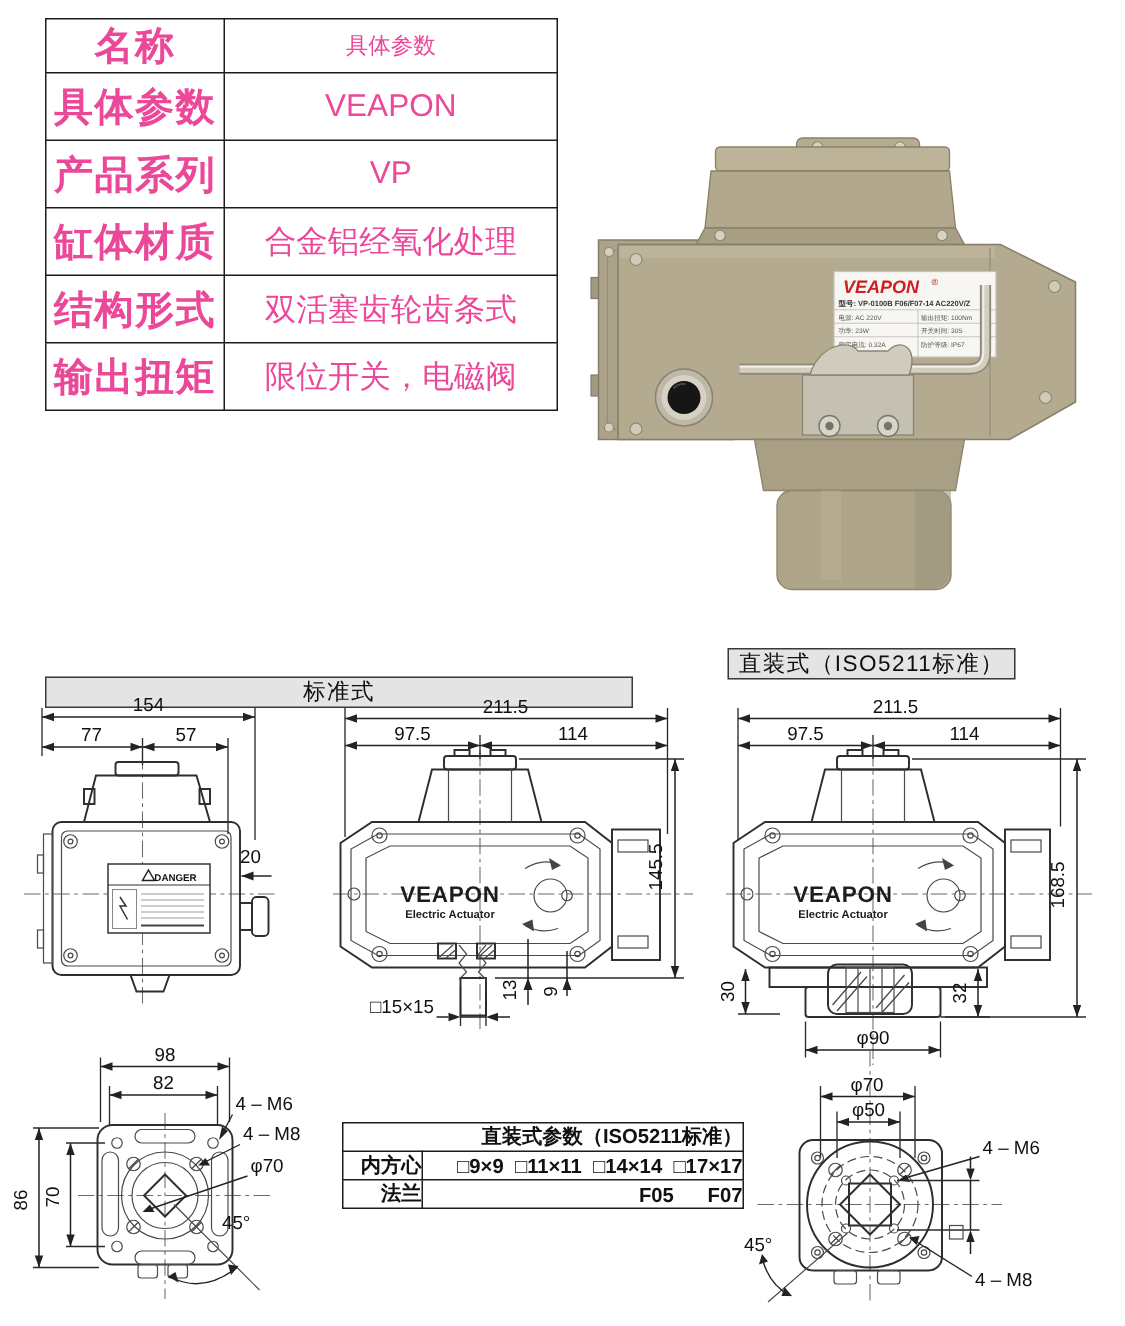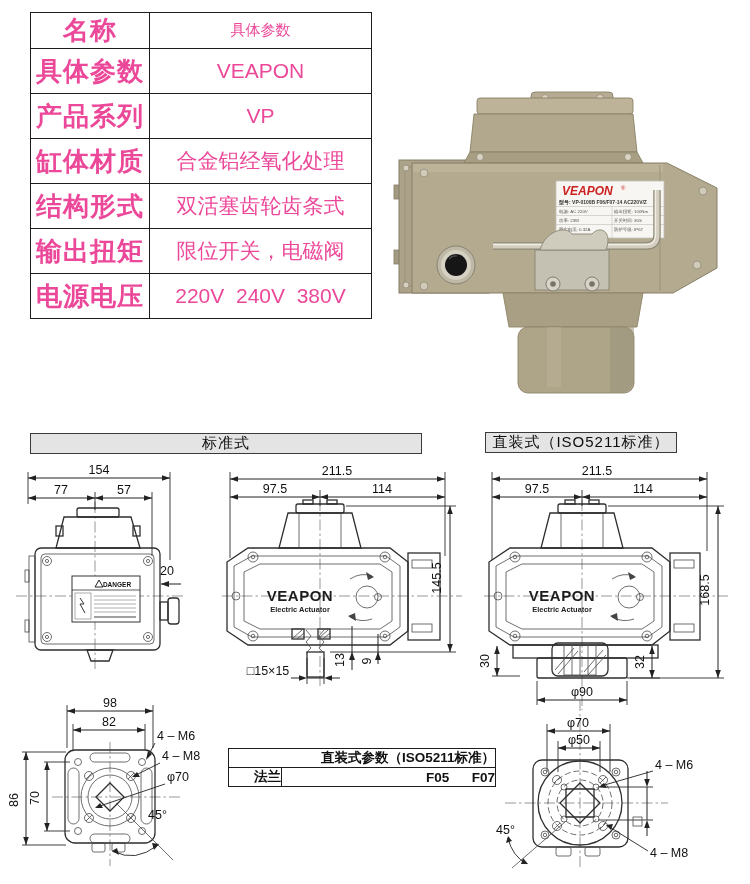--- a/index.html
+++ b/index.html
@@ -60,24 +60,20 @@
         <td class="val">合金铝经氧化处理</td>
       </tr>
   <tr>
         <td class="lab">结构形式</td>
         <td class="val">双活塞齿轮齿条式</td>
       </tr>
   <tr>
         <td class="lab">输出扭矩</td>
         <td class="val">限位开关，电磁阀</td>
       </tr>
-  <tr>
-        <td class="lab">电源电压</td>
-        <td class="val">220V  240V  380V</td>
-      </tr>
 </tbody>
   </table>
 
 <svg class="abs" style="left:378px;top:58px" width="372" height="345" viewBox="378 58 372 345">
 
   <g>
     <rect x="394" y="185" width="8" height="14" fill="#a29a81" stroke="#857d68" stroke-width="0.8"></rect>
     <rect x="394" y="250" width="8" height="14" fill="#a29a81" stroke="#857d68" stroke-width="0.8"></rect>
     <rect x="399" y="160" width="90" height="133" fill="#aba289" stroke="#857d68" stroke-width="1"></rect>
     <rect x="405" y="167" width="78" height="119" fill="none" stroke="#968d76" stroke-width="0.8"></rect>
@@ -150,21 +146,21 @@
   </g>
 
   <g>
     <circle cx="456" cy="265" r="19" fill="#beb8a7" stroke="#8a8270" stroke-width="1"></circle>
     <circle cx="456" cy="265" r="15" fill="#d6d1c2"></circle>
     <circle cx="456" cy="265" r="11" fill="#161616"></circle>
     <path d="M449,259 a9,9 0 0 1 8,-3" stroke="#4a4a4a" stroke-width="1.2" fill="none"></path>
   </g>
 </svg>
 
-<div class="hdr" style="left:30px;top:433px;width:390px">
+<div class="hdr" style="left:30px;top:451px;width:390px">
   <span>标准式</span>
 </div>
 <div class="hdr" style="left:485px;top:432px;width:190px">
   <span>直装式（ISO5211标准）</span>
 </div>
 
 <svg class="abs" style="left:0;top:455px" width="210" height="235" viewBox="0 455 210 235">
   <line class="cl" x1="95" y1="502" x2="95" y2="672"></line>
   <line class="cl" x1="16" y1="596" x2="186" y2="596"></line>
   <g>
@@ -547,20 +543,24 @@
     <path class="lead" d="M113,851 Q135,863 158,845"></path>
     <polygon class="leadp" points="112,851 119,855 117,848"></polygon>
     <polygon class="leadp" points="159,844 152,843 154,850"></polygon>
   </g>
 </svg>
 
 <table class="iso">
   <tbody>
       <tr>
     <td colspan="2">直装式参数（ISO5211标准）</td>
+  </tr>
+  <tr>
+    <td class="ilab">内方心</td>
+    <td class="ival">□9×9  □11×11  □14×14  □17×17</td>
   </tr>
   <tr>
     <td class="ilab">法兰</td>
     <td class="ival">F05      F07</td>
   </tr>
 </tbody>
   </table>
 
 <svg class="abs" style="left:488px;top:695px" width="262" height="189" viewBox="488 695 262 189">
   <line class="cl" x1="580" y1="700" x2="580" y2="868"></line>

